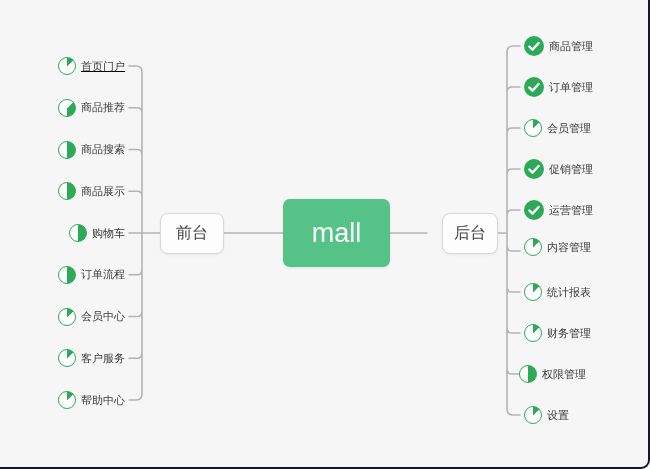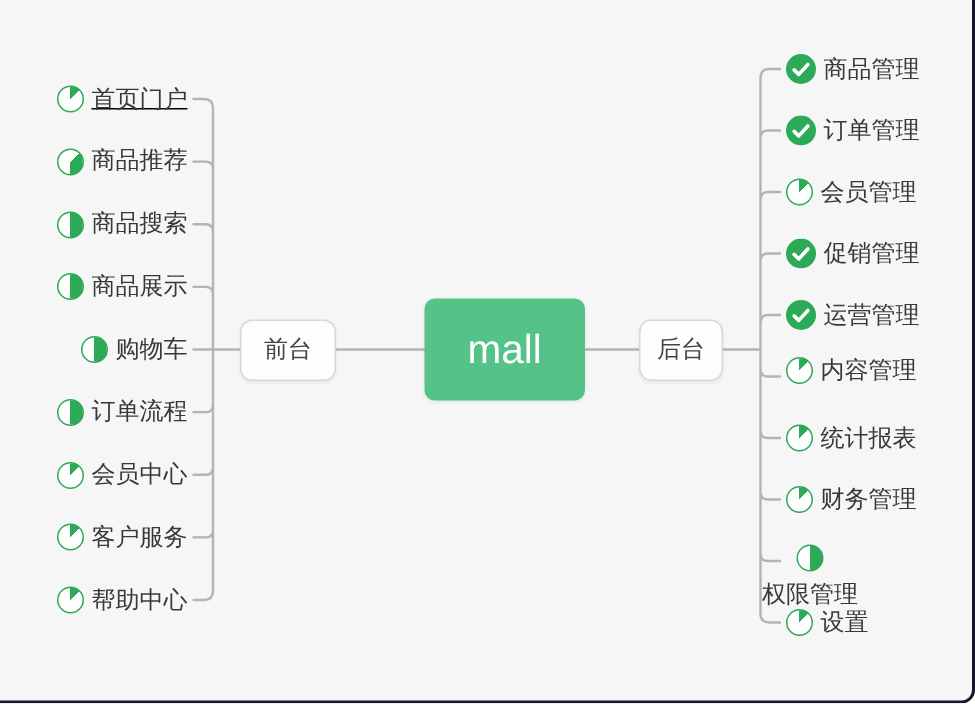--- a/index.html
+++ b/index.html
@@ -9,37 +9,37 @@
     box-sizing:border-box;
     background:var(--bg,#f6f6f6);
     border-right:2px solid var(--frame,#16162d);
     border-bottom:2px solid var(--frame,#16162d);
     border-radius:0 0 9px 0;
     overflow:hidden;
     font-family:"Liberation Sans","DejaVu Sans",sans-serif;
   }
   .connectors{position:absolute;left:0;top:0;width:650px;height:469px;}
   .item-row{position:absolute;height:22px;display:flex;align-items:center;gap:5px;cursor:default;}
-  .item-row .label{font-size:16px;color:var(--text,#383838);white-space:nowrap;}
+  .item-row .label{font-size:11px;color:var(--text,#383838);white-space:nowrap;}
   .pie{
     width:16px;height:16px;flex:0 0 auto;
     border:1.7px solid var(--green,#2daa57);
     border-radius:50%;
   }
   .check{width:20px;height:20px;flex:0 0 auto;display:block;}
   .node{position:absolute;display:flex;align-items:center;justify-content:center;}
   .side-node{
     height:39px;background:#fdfdfd;
     border:1px solid var(--nodeBorder,#d8d8d8);
     border-radius:8px;
     font-size:16px;color:#444;
     box-shadow:0 1px 3px rgba(0,0,0,.06);
   }
   .side-node.left{left:160px;top:213px;width:62px;}
-  .side-node.right{left:426px;top:213px;width:54px;text-align:center;}
+  .side-node.right{left:442px;top:213px;width:54px;text-align:center;}
   .center-node{
     left:283px;top:199px;width:107px;height:68px;
     background:var(--centerGreen,#55c387);
     border-radius:7px;
     color:#fff;font-size:27px;
     box-shadow:0 1px 3px rgba(0,0,0,.08);
   }
 </style>
 </head>
 <body>
@@ -125,21 +125,21 @@
         <span class="label">内容管理</span>
       </div>
       <div class="item-row" style="top: 281px; left: 524px;">
         <div class="pie" style="background: conic-gradient(rgb(255, 255, 255) 0deg, rgb(255, 255, 255) 0deg, rgb(45, 170, 87) 0deg, rgb(45, 170, 87) 45deg, rgb(255, 255, 255) 45deg, rgb(255, 255, 255) 360deg);"></div>
         <span class="label">统计报表</span>
       </div>
       <div class="item-row" style="top: 322px; left: 524px;">
         <div class="pie" style="background: conic-gradient(rgb(255, 255, 255) 0deg, rgb(255, 255, 255) 0deg, rgb(45, 170, 87) 0deg, rgb(45, 170, 87) 45deg, rgb(255, 255, 255) 45deg, rgb(255, 255, 255) 360deg);"></div>
         <span class="label">财务管理</span>
       </div>
-      <div class="item-row" style="top: 363px; left: 508px; flex-direction: column;">
+      <div class="item-row" style="top: 363px; left: 519px;">
         <div class="pie" style="background: conic-gradient(rgb(255, 255, 255) 0deg, rgb(255, 255, 255) 0deg, rgb(45, 170, 87) 0deg, rgb(45, 170, 87) 180deg, rgb(255, 255, 255) 180deg, rgb(255, 255, 255) 360deg);"></div>
         <span class="label">权限管理</span>
       </div>
       <div class="item-row" style="top: 404px; left: 524px;">
         <div class="pie" style="background: conic-gradient(rgb(255, 255, 255) 0deg, rgb(255, 255, 255) 0deg, rgb(45, 170, 87) 0deg, rgb(45, 170, 87) 45deg, rgb(255, 255, 255) 45deg, rgb(255, 255, 255) 360deg);"></div>
         <span class="label">设置</span>
       </div>
     </div>
 
   <div class="node side-node left">

